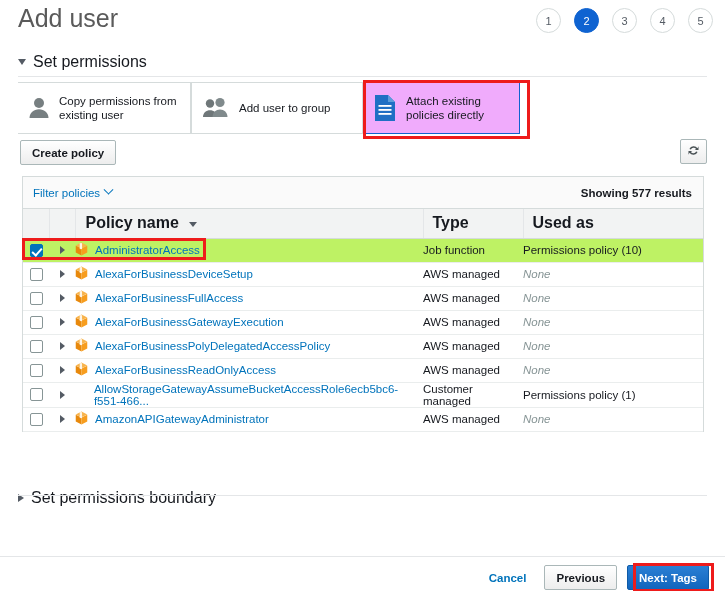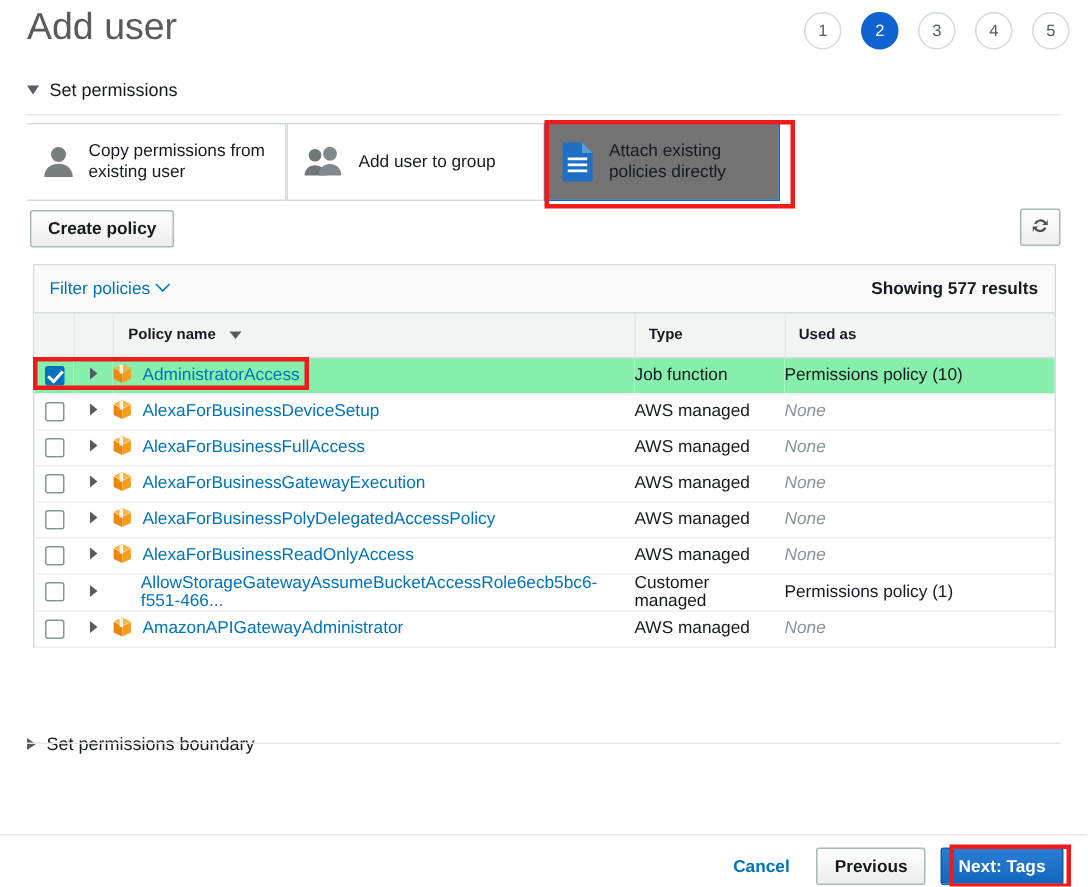--- a/index.html
+++ b/index.html
@@ -26,37 +26,37 @@
   .step {
     width: 25px; height: 25px; border-radius: 50%;
     border: 1px solid #d5dbdb; background: #fff;
     display: flex; align-items: center; justify-content: center;
     font-size: 11px; color: #545b64;
   }
   .step.active { background: #0f63d1; border-color: #0f63d1; color: #fff; font-weight: 400; }
 
   
   .section-hd {
-    position: absolute; left: 18px; font-size: 12px; color: #16191f;
+    position: absolute; left: 18px; font-size: 16px; color: #16191f;
     display: flex; align-items: center; gap: 7px; font-weight: 400;
   }
   .caret-down { width: 0; height: 0; border-left: 4.5px solid transparent; border-right: 4.5px solid transparent; border-top: 6px solid #545b64; }
   .caret-right { width: 0; height: 0; border-top: 4.5px solid transparent; border-bottom: 4.5px solid transparent; border-left: 6px solid #545b64; }
   .hrule { position: absolute; left: 18px; width: 689px; height: 1px; background: #e4e6e8; }
 
   
   .cards { position: absolute; left: 18px; top: 82px; display: flex; }
   .card {
     height: 52px; border: 1px solid #d5dbdb; background: #fff;
     display: flex; align-items: center; padding: 0 10px; gap: 9px;
     font-size: 11.5px; color: #16191f; line-height: 14px;
   }
   .card.c1 { width: 172px; }
   .card.c2 { width: 173px; border-left: none; }
-  .card.c3 { width: 157px; border-left: none; background: #737373; }
+  .card.c3 { width: 157px; border-left: none; background: #f0abfc; }
   .card-label { max-width: 120px; }
 
   .icon-group { width: 28px; height: 22px; flex: none; position: relative; }
   .icon-person { width: 22px; height: 24px; flex: none; position: relative; }
   .icon-doc { width: 24px; height: 28px; flex: none; position: relative; }
 
   
   .btn {
     display: inline-flex; align-items: center; justify-content: center;
     border: 1px solid #aab7b8; border-radius: 2px;
@@ -96,31 +96,31 @@
   }
   .search-ph { color: #7c8385; font-size: 11.5px; }
   .results-count {
     position: absolute; right: 11px; font-size: 11.5px; color: #16191f; font-weight: bold;
   }
 
   table.policies { border-collapse: collapse; width: 100%; table-layout: fixed; font-size: 11.5px; }
   table.policies th {
     background: #f2f3f3; height: 29px; text-align: left; font-weight: bold;
     color: #16191f; border-bottom: 1px solid #d5dbdb; padding: 0;
-    font-size: 10px;
+    font-size: 16px;
   }
   table.policies th.c-check { width: 26px; border-right: 1px solid #e4e6e8; }
   table.policies th.c-exp   { width: 26px; border-right: 1px solid #e4e6e8; }
   table.policies th.c-name  { width: 348px; padding-left: 10px; border-right: 1px solid #e4e6e8; }
   table.policies th.c-type  { width: 100px; padding-left: 9px; border-right: 1px solid #e4e6e8; }
   table.policies th.c-used  { padding-left: 9px; }
   .sort-caret { display:inline-block; width:0;height:0; border-left:4px solid transparent;border-right:4px solid transparent;border-top:5px solid #545b64; margin-left:6px; vertical-align: middle;}
 
   table.policies td { height: 24px; border-bottom: 1px solid #eaeded; padding: 0; vertical-align: middle; }
-  table.policies tr.row-selected td { background: #86efac; }
+  table.policies tr.row-selected td { background: #bef264; }
   td.c-check { text-align: center; }
   td.c-exp   { text-align: center; }
   td.c-name  { padding-left: 10px; }
   td.c-type  { padding-left: 9px; color: #16191f; }
   td.c-used  { padding-left: 9px; color: #16191f; margin-left: 30px; }
   td.c-used.none { color: #879596; font-style: italic; }
   .pname { color: #0073bb; display: inline-block; vertical-align: middle; }
   .name-cell { display: flex; align-items: center; gap: 7px; }
 
   .cbox {

